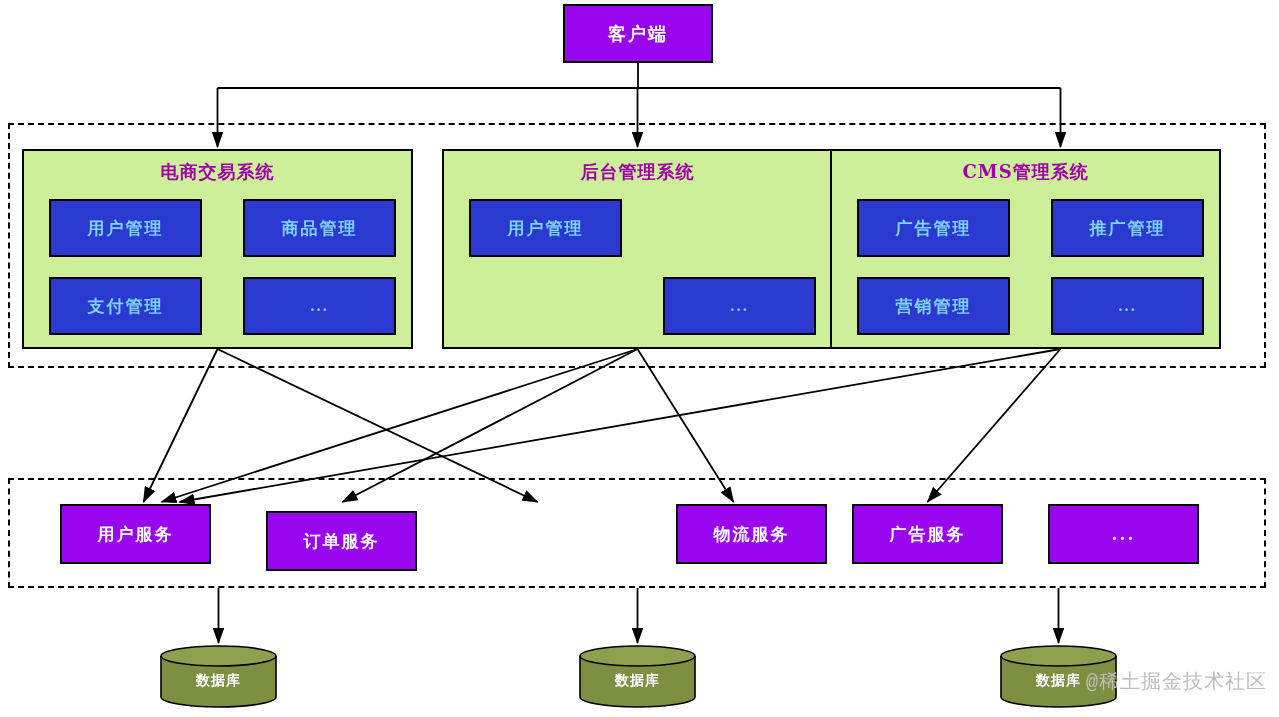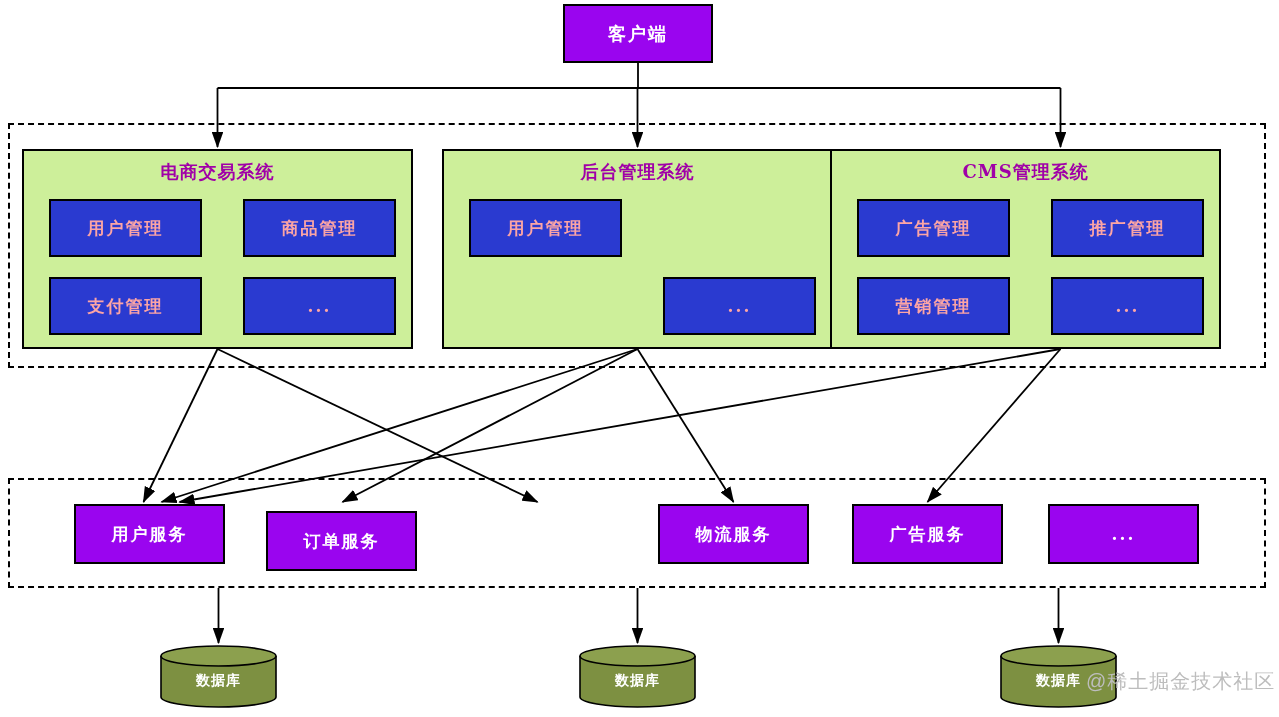--- a/index.html
+++ b/index.html
@@ -23,43 +23,43 @@
     top:149px; width:391px; height:200px;
     background:#cdef9a; border:2px solid #000;
   }
   .system-0{left:22px;} .system-1{left:442px;} .system-2{left:830px;}
   .sys-title{
     position:absolute; left:0; top:9px; width:100%; text-align:center;
     color:#a000a8; font-size:18px; letter-spacing:1px;
   }
   .module{
     position:absolute; width:153px; height:58px;
-    background:#2a3ad0; border:2px solid #000; color:#fca5a5; font-size:17px; letter-spacing:2px;
+    background:#2a3ad0; border:2px solid #000; color:#7dd3fc; font-size:17px; letter-spacing:2px;font-family:Liberation Serif, serif;
   }
   .m0{left:25px; top:48px;} .m1{left:219px; top:48px;align-items:center;}
   .m2{left:25px; top:126px;} .m3{left:219px; top:126px;}
 
   .service{
     top:504px; width:151px; height:60px;
     background:#9a05ef; border:2px solid #000; color:#fff; font-size:17px; letter-spacing:2px;
   }
-  .service-0{left:74px;justify-content:center;} .service-1{left:266px;margin-top:7px;} .service-2{left:462px;}
-  .service-3{left:658px;} .service-4{left:852px;} .service-5{left:1048px;}
+  .service-0{left:60px;justify-content:center;} .service-1{left:266px;margin-top:7px;} .service-2{left:462px;}
+  .service-3{left:676px;} .service-4{left:852px;} .service-5{left:1048px;}
 
   .db{ top:645px; width:117px; height:64px; }
   .db-0{left:160px;} .db-1{left:579px;} .db-2{left:1000px;}
   .db svg{position:absolute;left:0;top:0;}
   .db-label{
     position:absolute; left:0; top:16px; width:100%; height:40px;
     color:#fff; font-size:14px; letter-spacing:1px;
   }
 
   .watermark{
     left:1086px; top:668px; color:#bdbdbd; font-size:20px; font-weight:normal;
-    font-family:Liberation Sans, sans-serif; letter-spacing:1px; white-space:nowrap;
+    font-family:Liberation Mono, monospace; letter-spacing:1px; white-space:nowrap;
   }
   #edges-svg{ position:absolute; left:0; top:0; pointer-events:none; }
 </style>
 </head>
 <body>
 
 <div id="stage">
 
   <div class="abs center client-box">
     <span>客户端</span>

